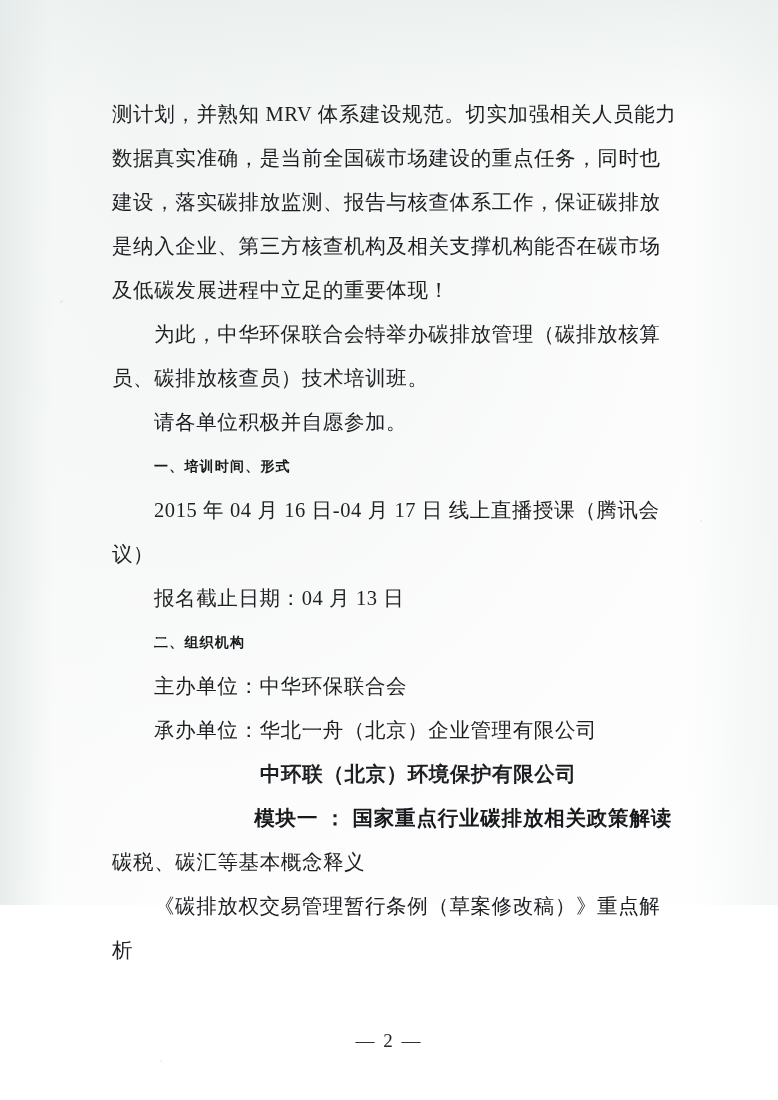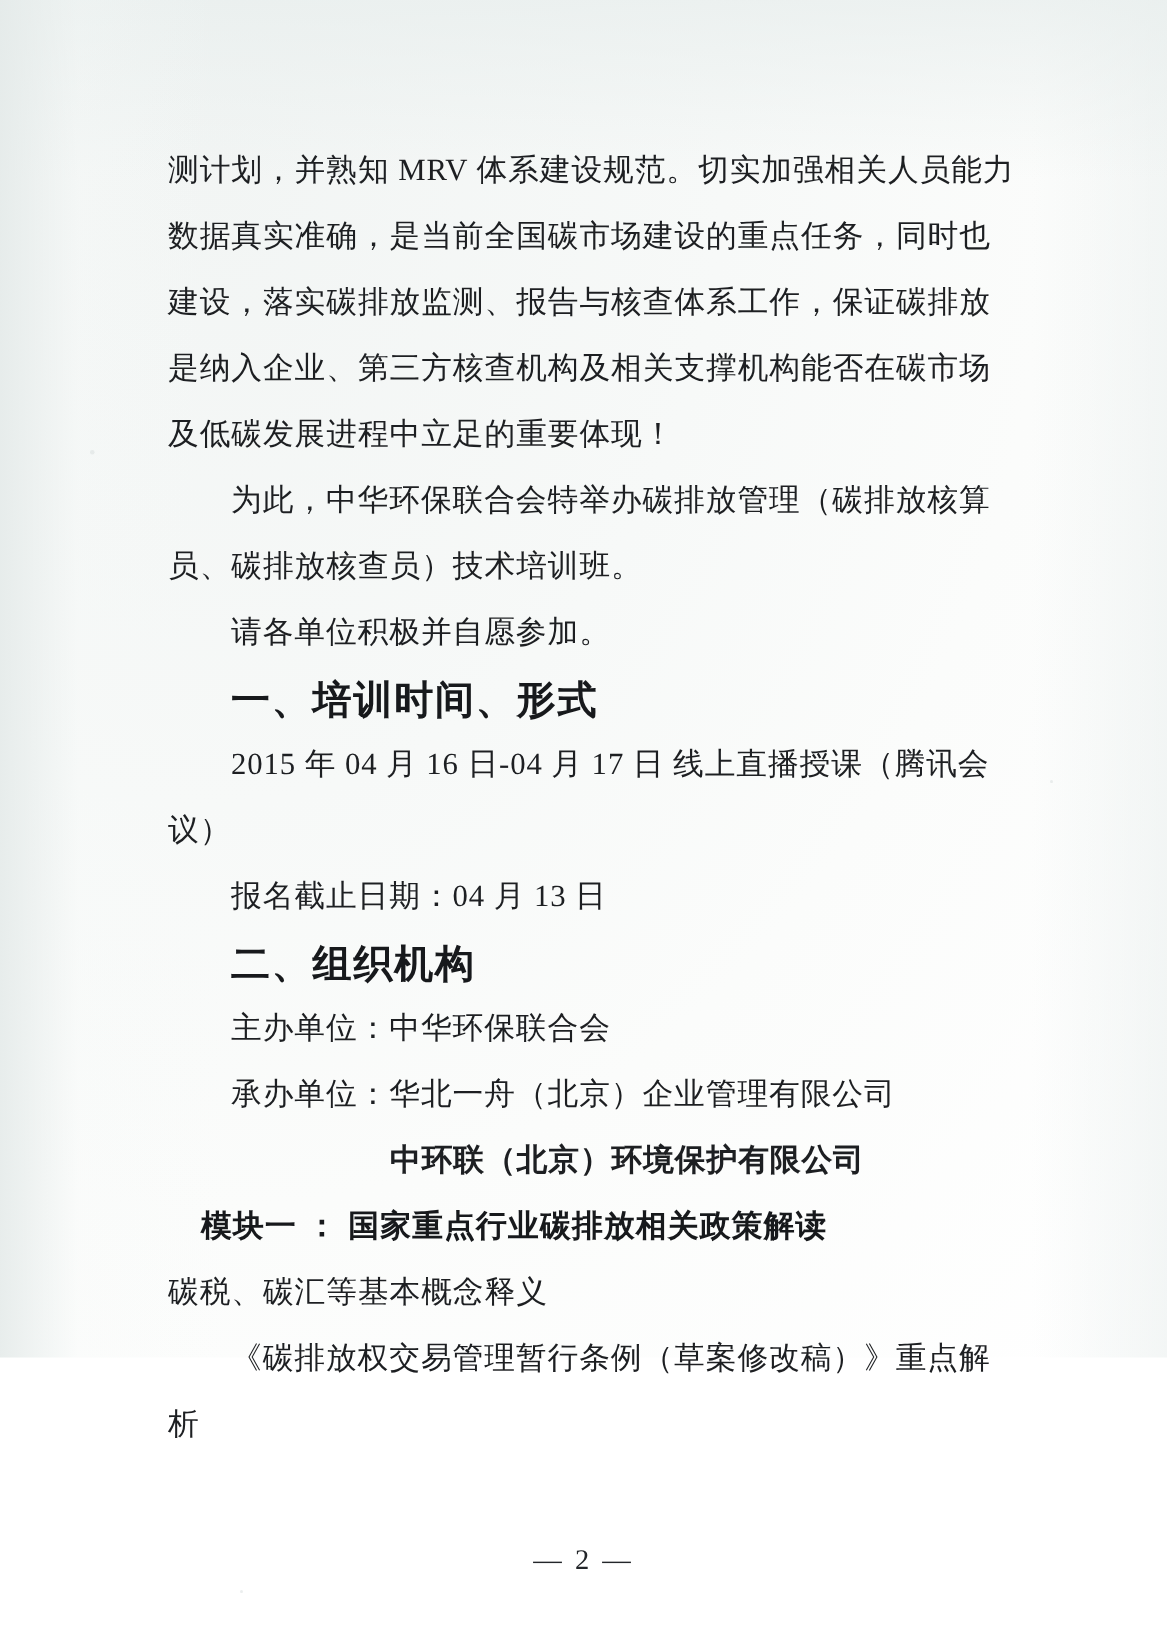--- a/index.html
+++ b/index.html
@@ -44,32 +44,33 @@
     color: #1d1f22;
     letter-spacing: 0.6px;
     white-space: nowrap;
   }
   .indent {
     text-indent: 42px;
   }
   .heading {
     font-family: "Liberation Sans", "DejaVu Sans", sans-serif;
     font-weight: bold;
-    font-size: 26px;
+    font-size: 14px;
     letter-spacing: 1.2px;
     text-indent: 42px;
     color: #17191c;
   }
   .module-heading {
     font-family: "Liberation Sans", "DejaVu Sans", sans-serif;
     font-weight: bold;
     font-size: 20.5px;
     letter-spacing: 0.8px;
     text-indent: 22px;
     color: #17191c;
+    text-align: right;
   }
   .sub-indent {
     text-indent: 148px;
     font-weight: bold;
   }
   .footer {
     position: absolute;
     left: 0;
     top: 1030px;
     width: 778px;

